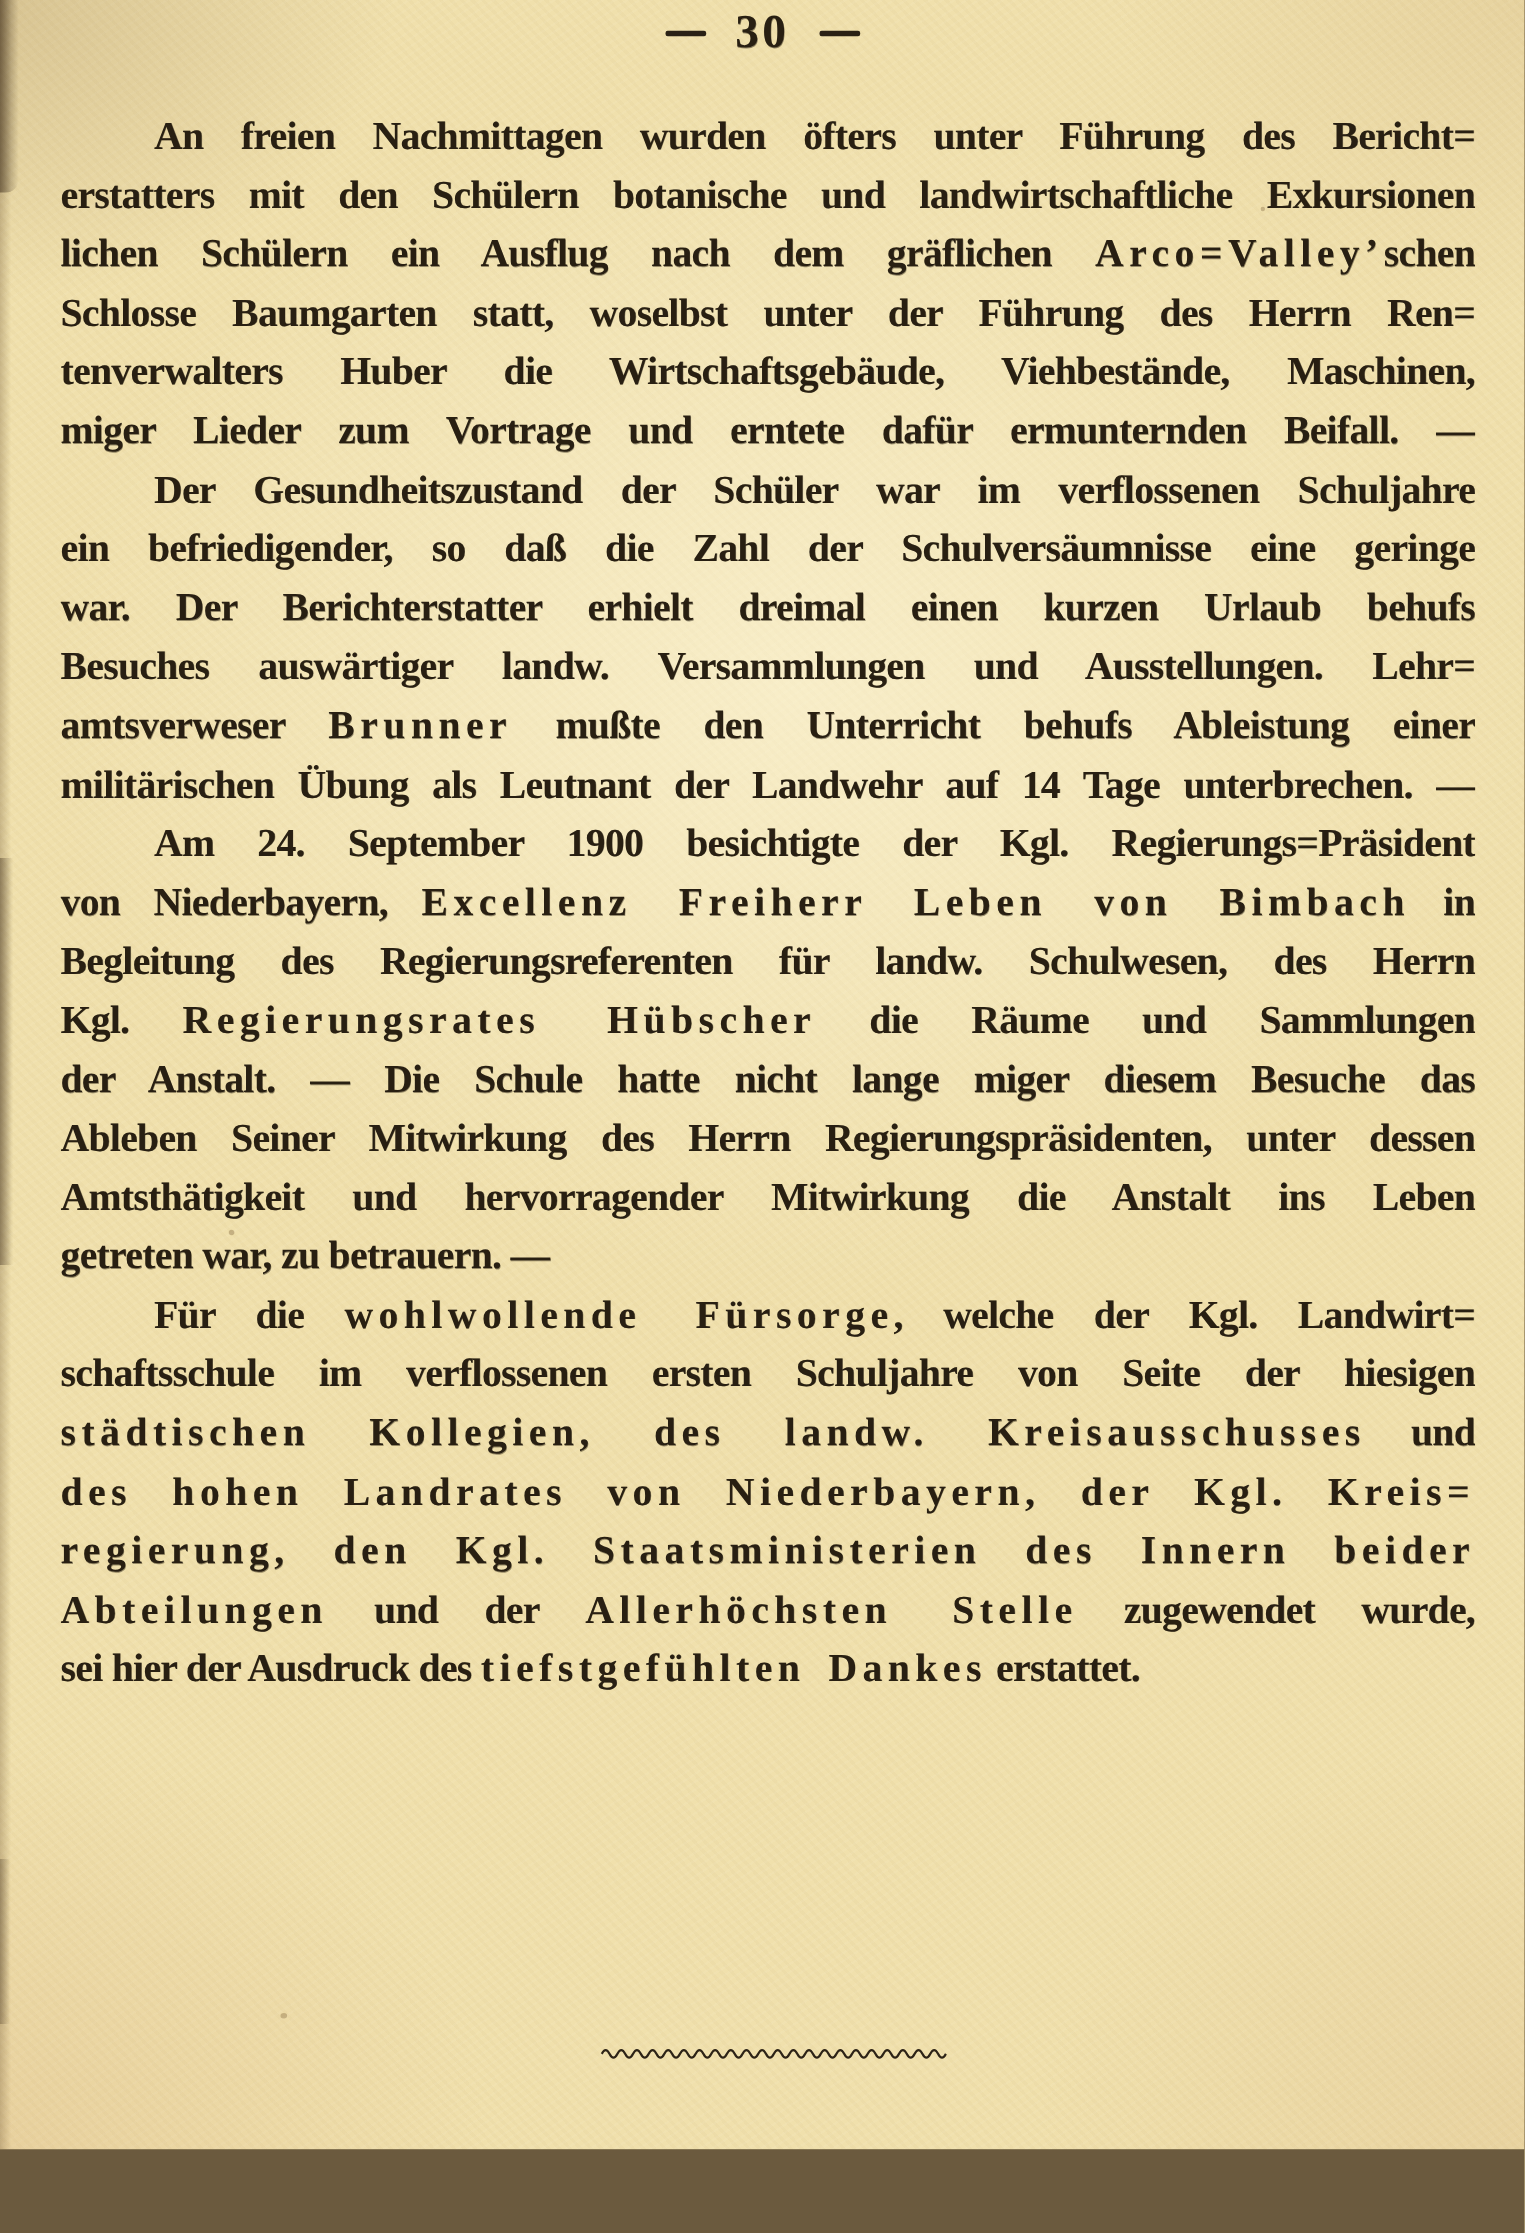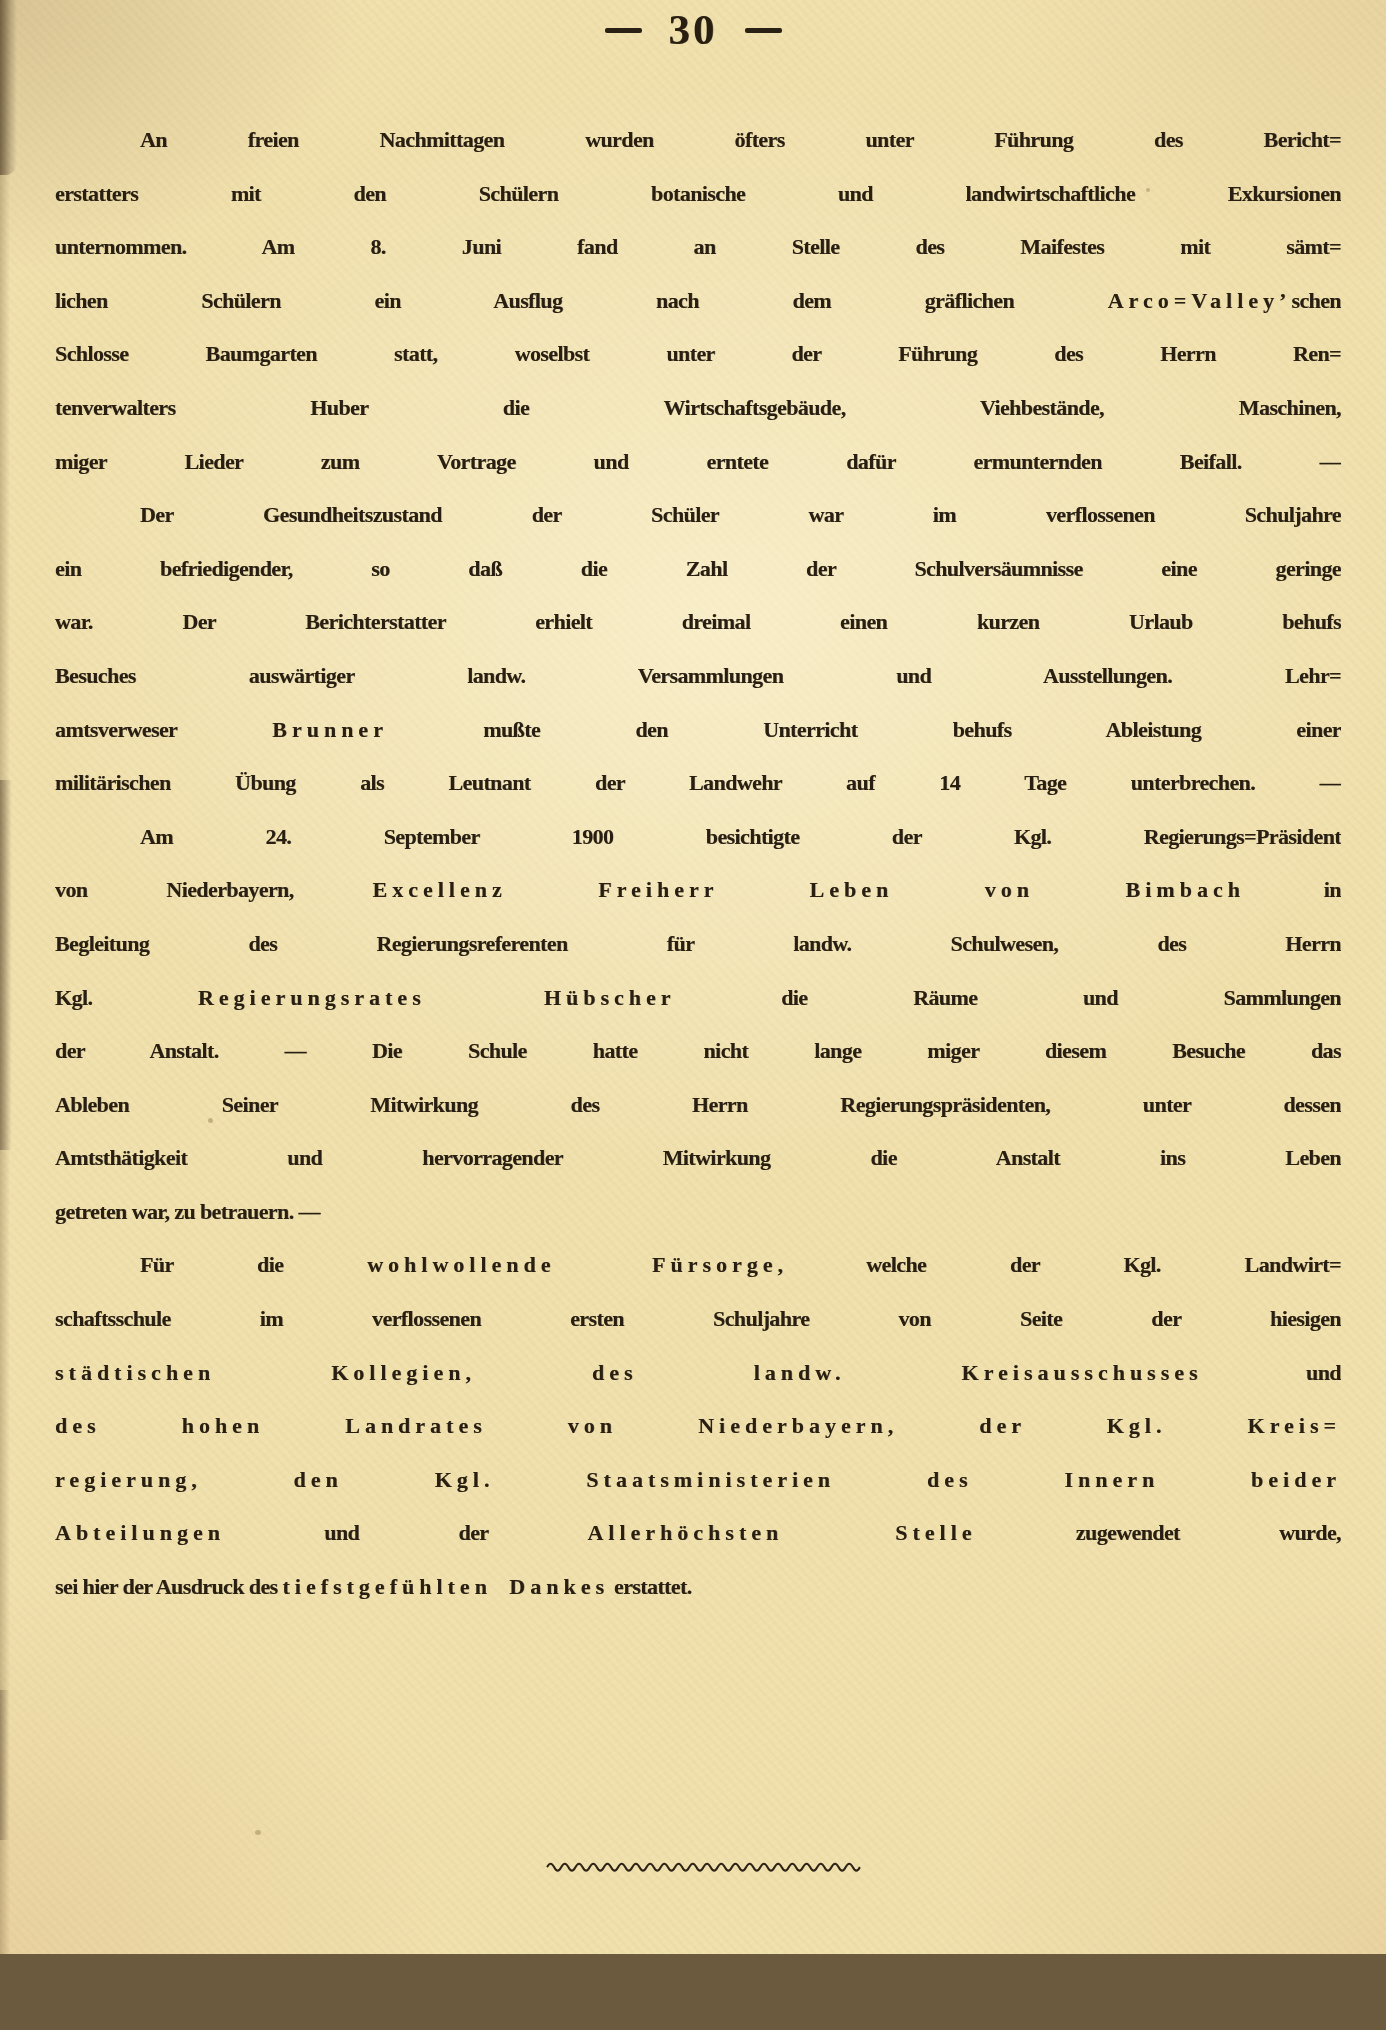--- a/index.html
+++ b/index.html
@@ -40,24 +40,23 @@
     font-size:43px;font-weight:700;letter-spacing:3px;
     color:#281f12;transform:translateY(-2px);
     text-shadow:0.4px 0.4px 0.6px rgba(40,30,15,0.5);
   }
   .pagenum-dash{display:inline-block;width:37px;height:5px;background:#2a2115;
     border-radius:2px;transform:translateY(-1px);}
 
   
   .text-block{
     position:absolute;left:55px;top:97px;width:1286px;
-    font-size:22px;font-weight:700;color:#281f12;
+    font-size:36px;font-weight:700;color:#281f12;
     letter-spacing:-0.6px;
     text-shadow:0.4px 0.4px 0.5px rgba(40,30,15,0.45);
-    margin-top:16px;
   }
   .para{margin:0;}
   .line{
     height:53.6px;line-height:53.6px;overflow:hidden;
     text-align:justify;text-align-last:justify;
     white-space:normal;
   }
   .line.short{text-align-last:left;}
   .line.indent{text-indent:85px;}
   .sperr{letter-spacing:5px;word-spacing:7px;}
@@ -83,21 +82,20 @@
   <div class="page-header">
     <span class="pagenum-dash"></span>
     <span class="pagenum">30</span>
     <span class="pagenum-dash"></span>
   </div>
 
   <div class="text-block" id="text-block">
       <div class="para">
         <div class="line indent"><span>An freien Nachmittagen wurden öfters unter Führung des Bericht=</span></div>
         <div class="line"><span>erstatters mit den Schülern botanische und landwirtschaftliche Exkursionen</span></div>
-        <div class="line"><span>unternommen. Am 8. Juni fand an Stelle des Maifestes mit sämt=</span></div>
         <div class="line"><span>lichen Schülern ein Ausflug nach dem gräflichen </span><span class="sperr">Arco=Valley’</span><span>schen</span></div>
         <div class="line"><span>Schlosse Baumgarten statt, woselbst unter der Führung des Herrn Ren=</span></div>
         <div class="line"><span>tenverwalters Huber die Wirtschaftsgebäude, Viehbestände, Maschinen,</span></div>
         <div class="line"><span>miger Lieder zum Vortrage und erntete dafür ermunternden Beifall. —</span></div>
       </div>
       <div class="para">
         <div class="line indent"><span>Der Gesundheitszustand der Schüler war im verflossenen Schuljahre</span></div>
         <div class="line"><span>ein befriedigender, so daß die Zahl der Schulversäumnisse eine geringe</span></div>
         <div class="line"><span>war. Der Berichterstatter erhielt dreimal einen kurzen Urlaub behufs</span></div>
         <div class="line"><span>Besuches auswärtiger landw. Versammlungen und Ausstellungen. Lehr=</span></div>

